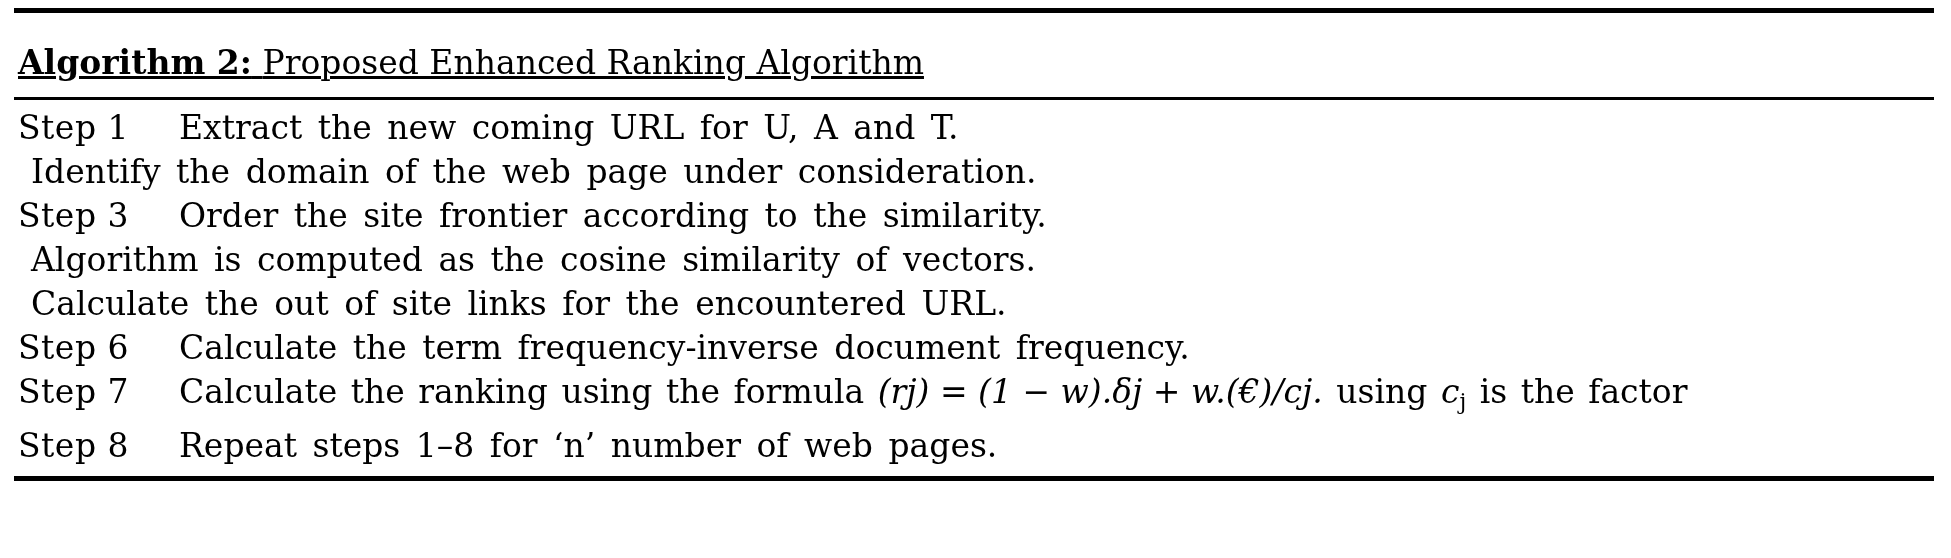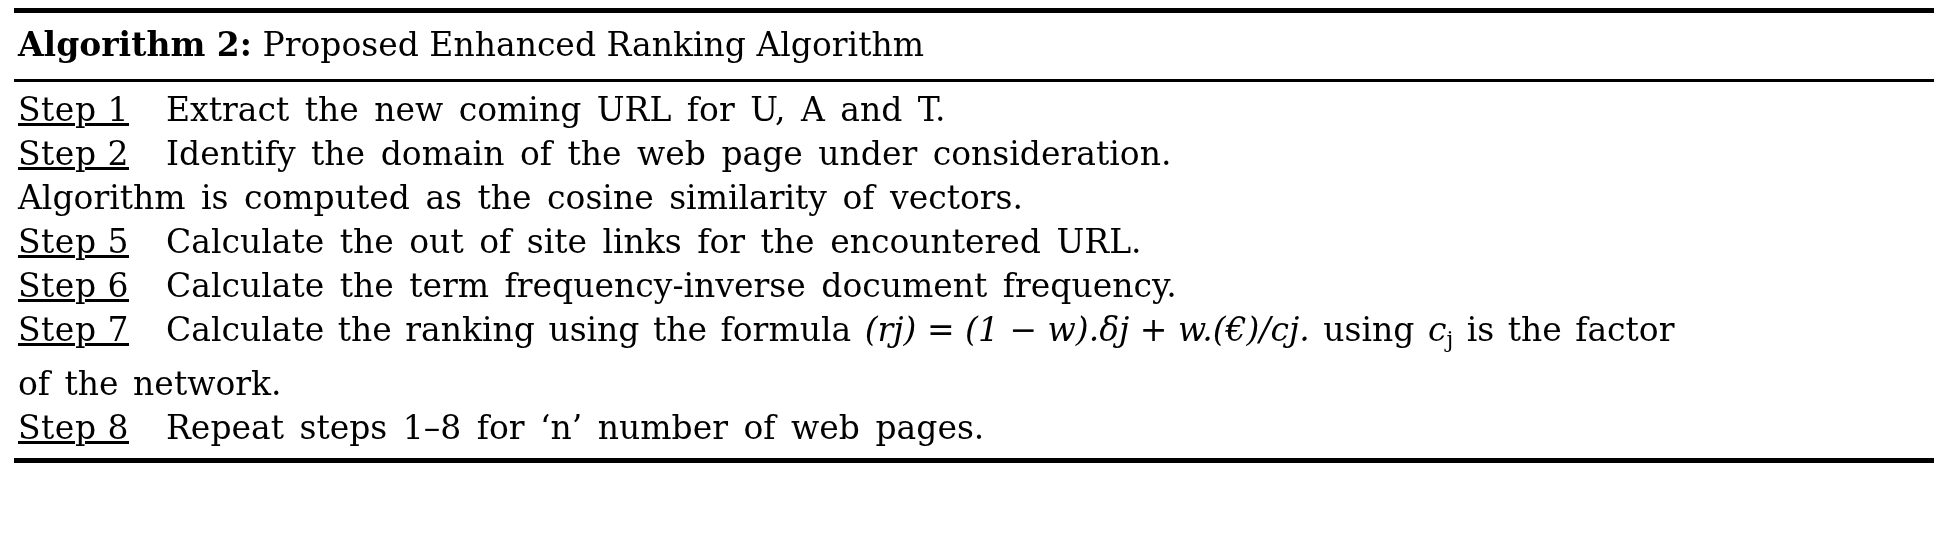--- a/index.html
+++ b/index.html
@@ -35,22 +35,23 @@
   }
   .rule-bottom {
     height: 5px;
     background: #000000;
     width: 100%;
   }
 
   .caption {
     font-size: 33px;
     line-height: 52px;
-    padding: 6px 4px 8px 4px;
+    padding: 24px 4px 8px 4px;
     white-space: nowrap;
+    text-decoration: underline;
   }
   .caption .label {
     font-weight: bold;
   }
   .caption .title {
     font-weight: normal;
   }
 
   .steps {
     padding: 6px 2px 8px 4px;
@@ -60,25 +61,25 @@
     display: flex;
     align-items: flex-start;
     font-size: 33px;
     line-height: 44px;
     white-space: nowrap;
   }
   .step-key {
     width: 148px;
     flex: 0 0 148px;
     letter-spacing: 0.5px;
-    text-decoration: underline;
   }
   .step-text {
     flex: 1 1 auto;
     word-spacing: 3px;
+    margin-left: 13px;
   }
   .step-text.wide {
     word-spacing: 5px;
   }
   .step-cont {
     font-size: 33px;
     line-height: 44px;
     word-spacing: 4px;
     white-space: nowrap;
   }
@@ -109,51 +110,52 @@
   <div class="rule-mid"></div>
 
   <div class="steps">
 
     <div class="step-row">
       <span class="step-key">Step 1</span>
       <span class="step-text wide">Extract the new coming URL for U, A and T.</span>
     </div>
 
     <div class="step-row">
-      <span class="step-key">Step 2</span>
       <span class="step-text wide">Identify the domain of the web page under consideration.</span>
     </div>
 
+    <div class="step-row">
+      <span class="step-key">Step 3</span>
+      <span class="step-text wide">Order the site frontier according to the similarity.</span>
+    </div>
 
     <div class="step-row">
       <span class="step-text wide">Algorithm is computed as the cosine similarity of vectors.</span>
     </div>
 
     <div class="step-row">
-      <span class="step-key">Step 5</span>
       <span class="step-text wide">Calculate the out of site links for the encountered URL.</span>
     </div>
 
     <div class="step-row">
       <span class="step-key">Step 6</span>
       <span class="step-text wide">Calculate the term frequency-inverse document frequency.</span>
     </div>
 
     <div class="step-row">
       <span class="step-key">Step 7</span>
       <span class="step-text">
         <span>Calculate the ranking using the formula</span>
         <em class="math mathspan">(rj) = (1 − w).δj + w.(€)/cj.</em>
         <span>using</span>
         <em class="math">c</em><sub>j</sub>
         <span>is the factor</span>
       </span>
     </div>
 
-    <div class="step-cont">of  the  network.</div>
 
     <div class="step-row">
       <span class="step-key">Step 8</span>
       <span class="step-text wide">Repeat steps 1–8 for ‘n’ number of web pages.</span>
     </div>
 
   </div>
 
   <div class="rule-bottom"></div>
 </div>

